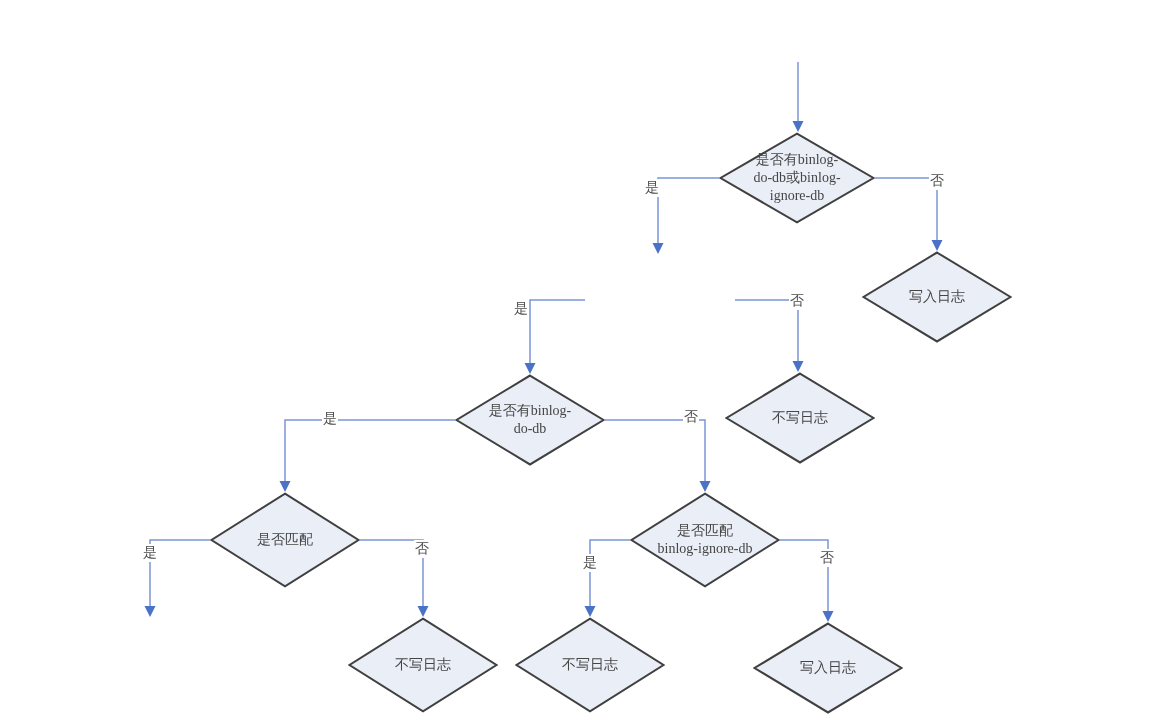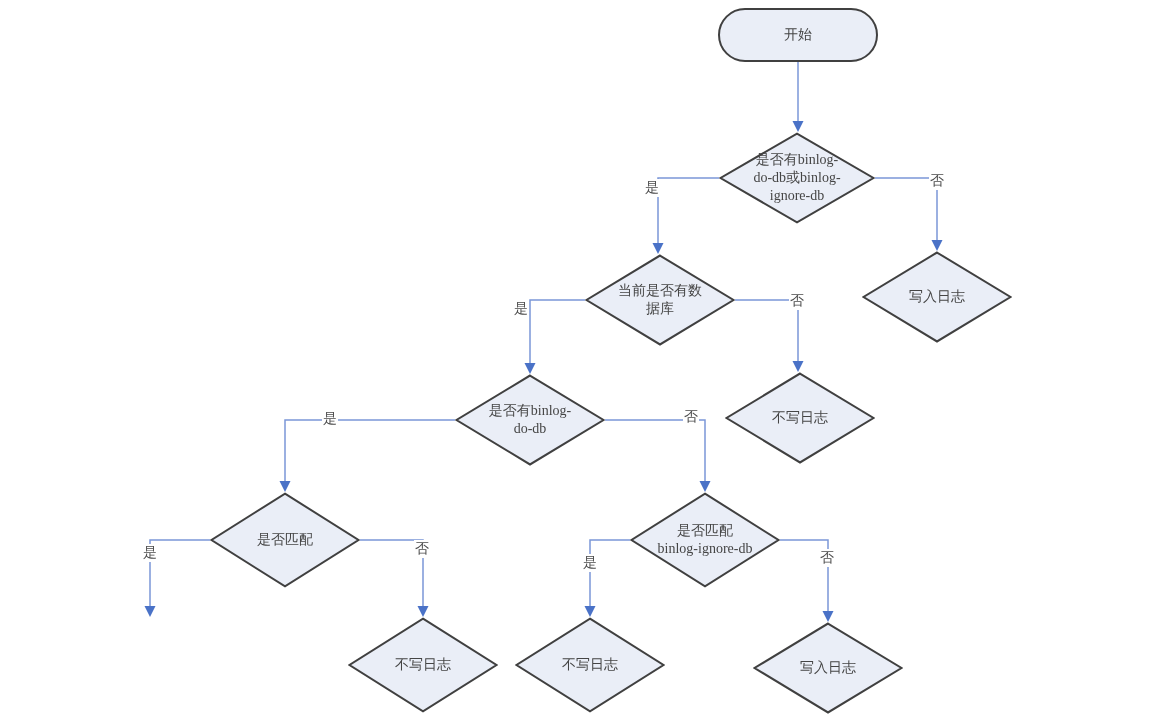--- a/index.html
+++ b/index.html
@@ -112,40 +112,30 @@
   <span class="edge-label" style="left:929px;top:172px">否</span>
   <span class="edge-label" style="left:513px;top:300px">是</span>
   <span class="edge-label" style="left:789px;top:292px">否</span>
   <span class="edge-label" style="left:322px;top:410px">是</span>
   <span class="edge-label" style="left:683px;top:408px">否</span>
   <span class="edge-label" style="left:142px;top:544px">是</span>
   <span class="edge-label" style="left:414px;top:540px">否</span>
   <span class="edge-label" style="left:582px;top:554px">是</span>
   <span class="edge-label" style="left:819px;top:549px">否</span>
 
-  <div class="node terminator" style="left:718px;top:8px;width:160px;height:54px">
-    <div class="node-label">开始</div>
-  </div>
 
   <div class="node" style="left:719px;top:132px;width:156px;height:92px">
     <svg class="shape" viewBox="0 0 100 60" preserveAspectRatio="none">
         <polygon points="50,1 99,30 50,59 1,30"></polygon>
       </svg>
     <div class="node-label">是否有binlog-
 do-db或binlog-
 ignore-db</div>
   </div>
 
-  <div class="node" style="left:585px;top:254px;width:150px;height:92px">
-    <svg class="shape" viewBox="0 0 100 60" preserveAspectRatio="none">
-        <polygon points="50,1 99,30 50,59 1,30"></polygon>
-      </svg>
-    <div class="node-label">当前是否有数
-据库</div>
-  </div>
 
   <div class="node" style="left:862px;top:251px;width:150px;height:92px">
     <svg class="shape" viewBox="0 0 100 60" preserveAspectRatio="none">
         <polygon points="50,1 99,30 50,59 1,30"></polygon>
       </svg>
     <div class="node-label">写入日志</div>
   </div>
 
   <div class="node" style="left:455px;top:374px;width:150px;height:92px">
     <svg class="shape" viewBox="0 0 100 60" preserveAspectRatio="none">

